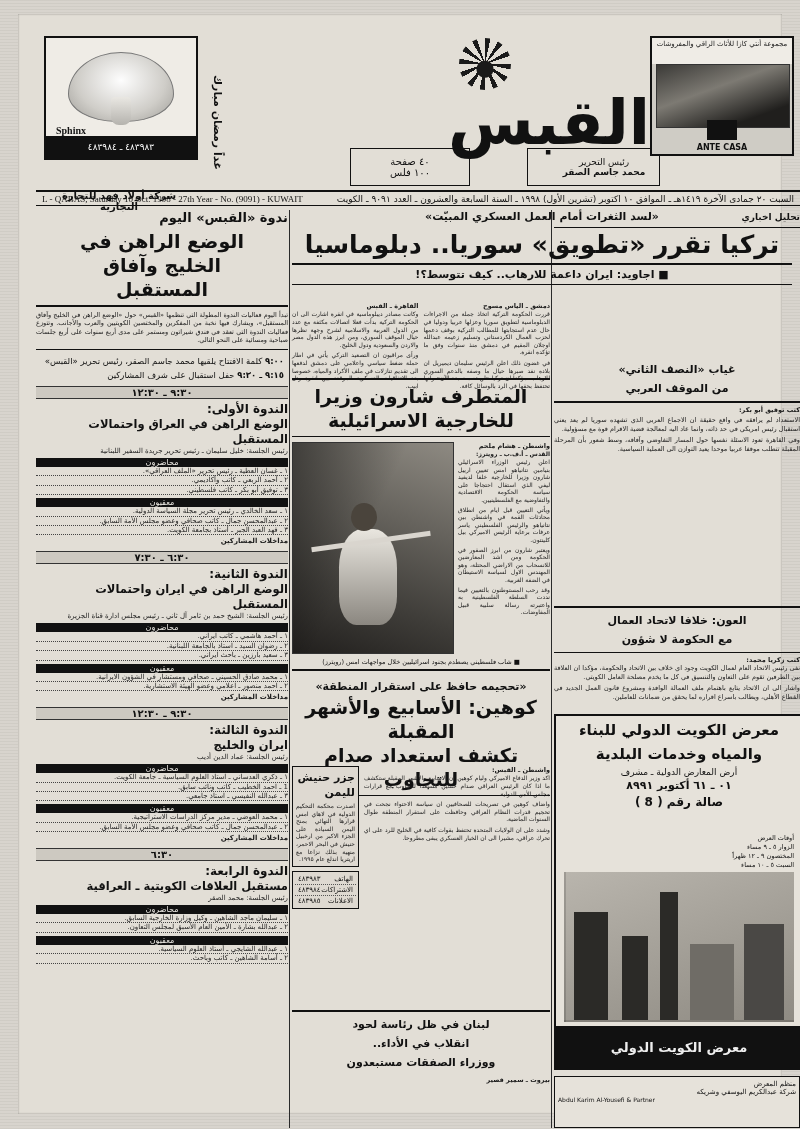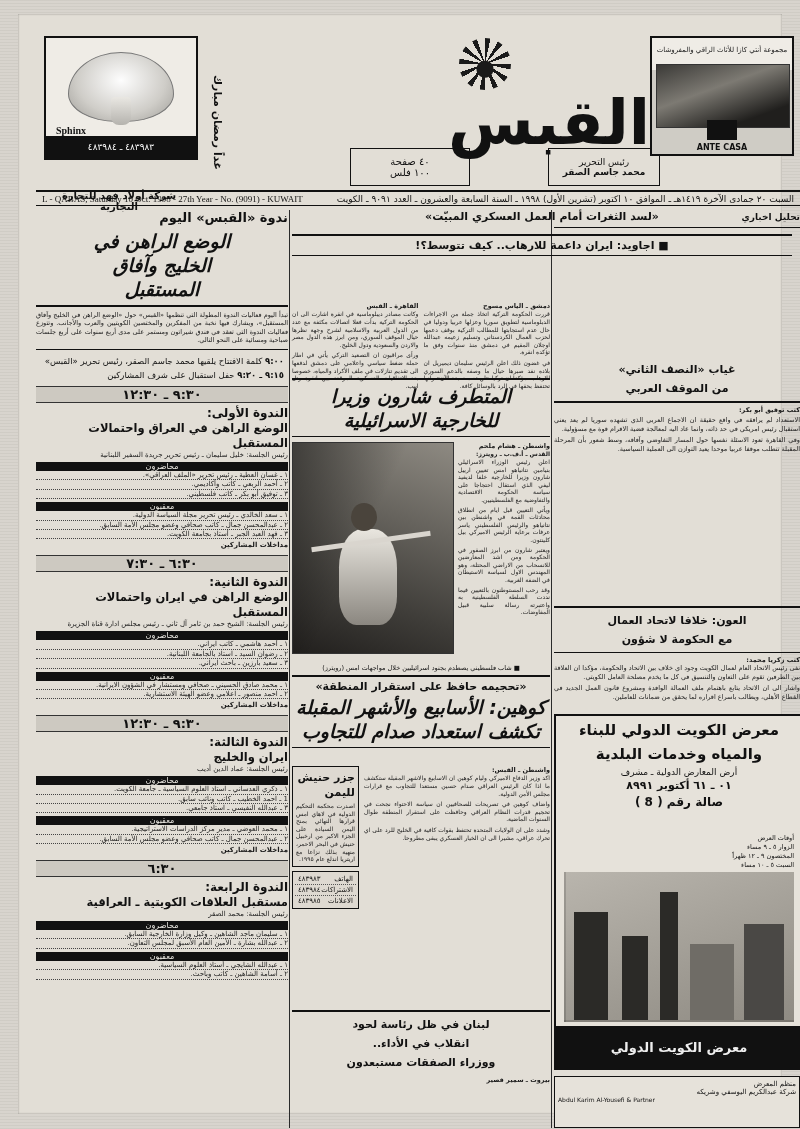--- a/index.html
+++ b/index.html
@@ -71,21 +71,21 @@
     font-family:"DejaVu Sans", sans-serif;
     font-size:62px;font-weight:bold;line-height:62px;letter-spacing:-2px;
     direction:rtl;
   }
   .price-box{
     position:absolute;right:330px;top:118px;width:118px;height:36px;border:1px solid #111;
     display:flex;flex-direction:column;justify-content:center;font-size:10px;direction:rtl;
   }
   .editor-box{
     position:absolute;right:140px;top:118px;width:110px;height:36px;border:1px solid #111;
-    display:flex;flex-direction:column;justify-content:center;font-size:9px;direction:rtl;text-align:center;
+    display:flex;flex-direction:column;justify-content:center;font-size:9px;direction:rtl;text-align:center;padding-left:21px;
   }
   .vert-tag{
     position:absolute;left:170px;top:30px;width:18px;height:110px;
     writing-mode:vertical-rl;font-size:11px;font-weight:bold;letter-spacing:1px;
   }
   .ad-tl{
     position:absolute;right:6px;top:6px;width:140px;height:116px;border:2px solid #111;
     background:#cfccc5;overflow:hidden;
   }
   .ad-tl .cap{position:absolute;left:0;top:0;width:100%;height:24px;background:#efece6;font-size:7px;text-align:center;color:#222;}
@@ -103,44 +103,44 @@
   }
   .dateline .en{font-family:"Liberation Serif", serif;}
   .dateline .ar2{direction:rtl;}
   
   .content{position:absolute;left:18px;top:196px;width:764px;height:918px;}
   .col-left{position:absolute;left:0;top:0;width:252px;height:918px;border-left:0;}
   .col-mid{position:absolute;left:256px;top:0;width:258px;height:918px;}
   .col-right{position:absolute;left:518px;top:0;width:246px;height:918px;}
   .vdiv{position:absolute;top:0;width:1px;height:918px;background:#2a2a2a;}
   .hl-xl{font-size:25px;line-height:29px;font-weight:bold;direction:rtl;text-align:center;}
-  .hl-lg{font-size:19px;line-height:24px;font-weight:bold;direction:rtl;text-align:center;font-style:italic;}
+  .hl-lg{font-size:19px;line-height:24px;font-weight:bold;direction:rtl;text-align:center;}
   .hl-md{font-size:11px;line-height:19px;font-weight:bold;direction:rtl;text-align:center;}
   .hl-sm{font-size:12px;line-height:15px;font-weight:bold;direction:rtl;text-align:right;}
   .kicker{font-size:11px;direction:rtl;text-align:center;font-weight:bold;}
   .body-ar{
     direction:rtl;text-align:justify;font-size:6.5px;line-height:8.4px;color:#1b1b1b;
   }
   .body-ar.small{font-size:6px;line-height:7.6px;}
   .prog-row{direction:rtl;font-size:8.5px;line-height:12px;padding:1px 4px;}
-  .prog-sub{direction:rtl;font-size:13px;font-weight:bold;text-align:center;background:#cdc9c1;border-top:1px solid #333;border-bottom:1px solid #333;}
+  .prog-sub{direction:rtl;font-size:10px;font-weight:bold;text-align:center;background:#cdc9c1;border-top:1px solid #333;border-bottom:1px solid #333;}
   .bar{background:#111;color:#efece6;}
   
   .photo{
     background:
       linear-gradient(115deg, rgba(0,0,0,.45), rgba(0,0,0,0) 45%),
       linear-gradient(200deg,#8e8a82,#3f3d39 70%,#211f1d);
     position:relative;overflow:hidden;border:1px solid #333;
   }
   .photo .figure{
     position:absolute;border-radius:40% 40% 30% 30%;
     background:linear-gradient(#e9e6df,#8b8780);
   }
   .cap{
-    direction:rtl;font-size:6.5px;line-height:8px;text-align:center;padding-top:8px;
+    direction:rtl;font-size:6.5px;line-height:8px;text-align:center;padding-top:2px;
   }
   
   .expo{
     position:absolute;left:0;bottom:58px;width:246px;height:352px;border:2px solid #111;background:#e6e2da;overflow:hidden;
   }
   .expo .t1{direction:rtl;text-align:center;font-weight:bold;font-size:15px;line-height:19px;margin-top:5px;}
   .expo .t2{direction:rtl;text-align:center;font-size:9px;margin-top:3px;}
   .expo .t3{direction:rtl;text-align:center;font-size:11px;font-weight:bold;margin-top:2px;}
   .expo .hall{direction:rtl;text-align:center;font-weight:bold;font-size:12px;margin-top:3px;}
   .expo .art{
@@ -269,20 +269,21 @@
       </div>
     </div>
 
     <div class="col-mid">
 
       <div class="bx" style="left:0;top:0;width:500px;">
         <div class="kicker" style="width:500px;text-align:center;">«لسد الثغرات أمام العمل العسكري المبيّت»</div>
       </div>
 
       <div class="bx" style="left:0;top:20px;width:500px;">
+        <div class="hl-xl" style="width:500px;">تركيا تقرر «تطويق» سوريا.. دبلوماسيا</div>
         <div style="width:500px;height:2px;background:#111;margin-top:4px;"></div>
         <div class="kicker" style="width:500px;margin-top:3px;">■ اجاويد: ايران داعمة للارهاب.. كيف تتوسط؟!</div>
         <div style="width:500px;height:1px;background:#111;margin-top:3px;"></div>
       </div>
 
       <div class="bx" style="left:0;top:92px;width:258px;display:flex;gap:5px;">
         <div style="flex:1">
           <div class="body-ar" style="font-weight:bold">القاهرة ـ القبس</div>
           <div class="body-ar small">وكانت مصادر ديبلوماسية في انقرة اشارت الى ان الحكومة التركية بدأت فعلا اتصالات مكثفة مع عدد من الدول العربية والاسلامية لشرح وجهة نظرها حيال الموقف السوري، ومن ابرز هذه الدول مصر والاردن والسعودية ودول الخليج.</div>
           <div class="body-ar small" style="margin-top:3px;">ورأى مراقبون ان التصعيد التركي يأتي في اطار حملة ضغط سياسي واعلامي على دمشق لدفعها الى تقديم تنازلات في ملف الأكراد والمياه، خصوصا بعد الاتفاقيات العسكرية الموقعة بين انقرة وتل ابيب.</div>

